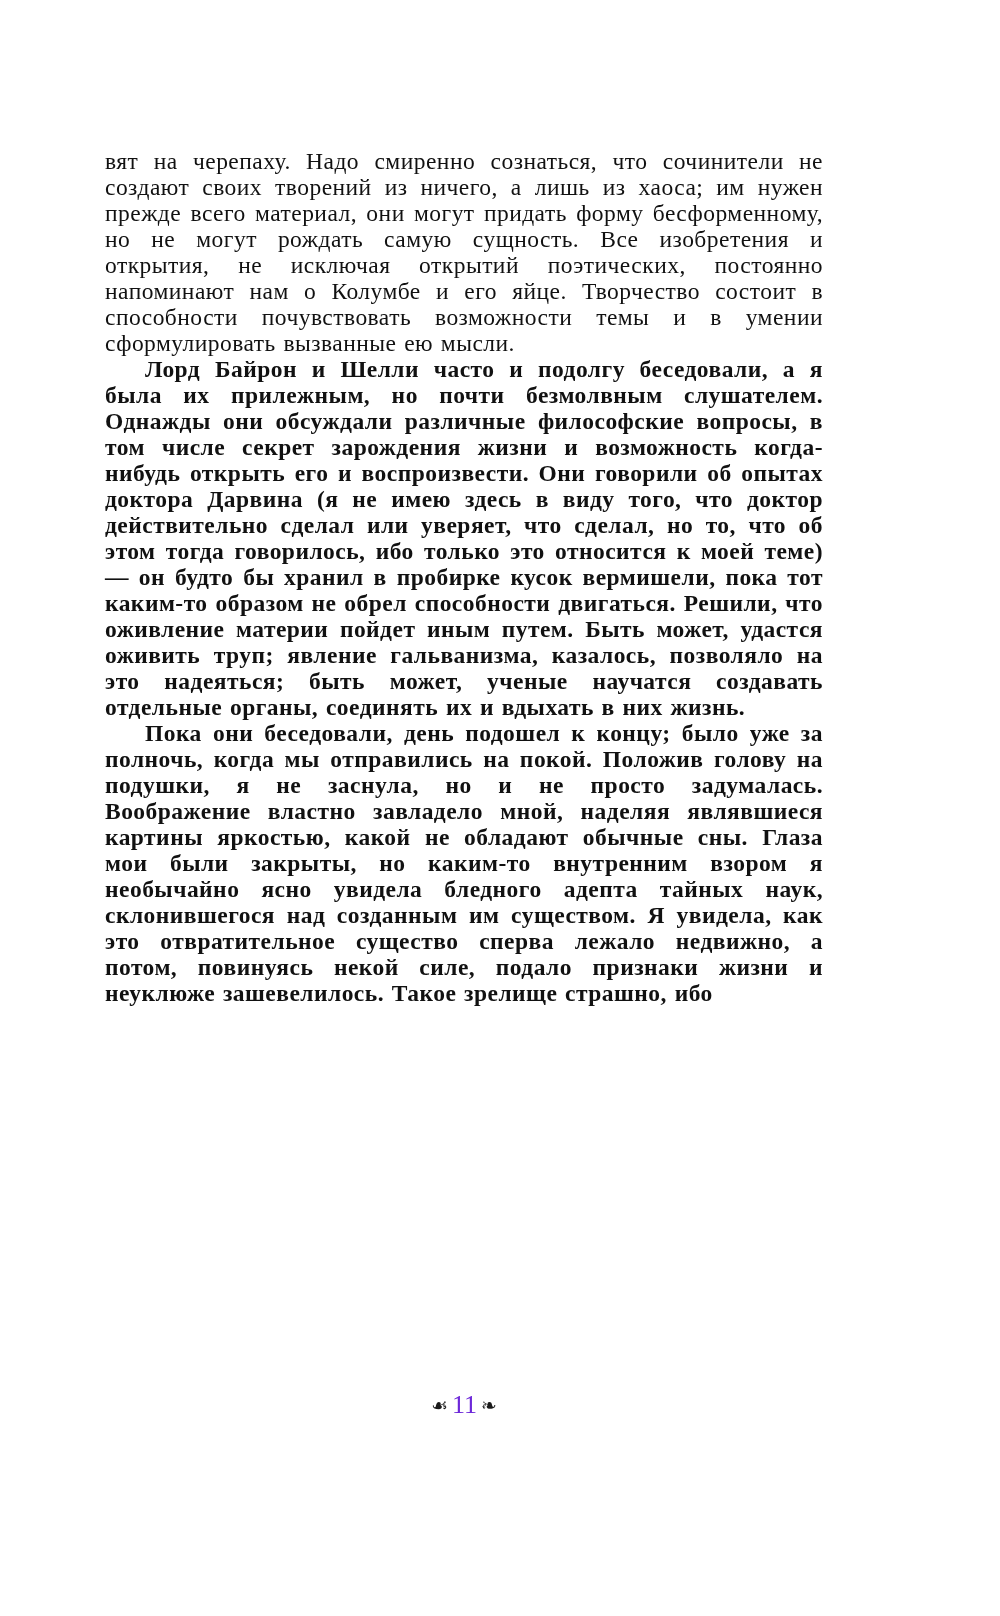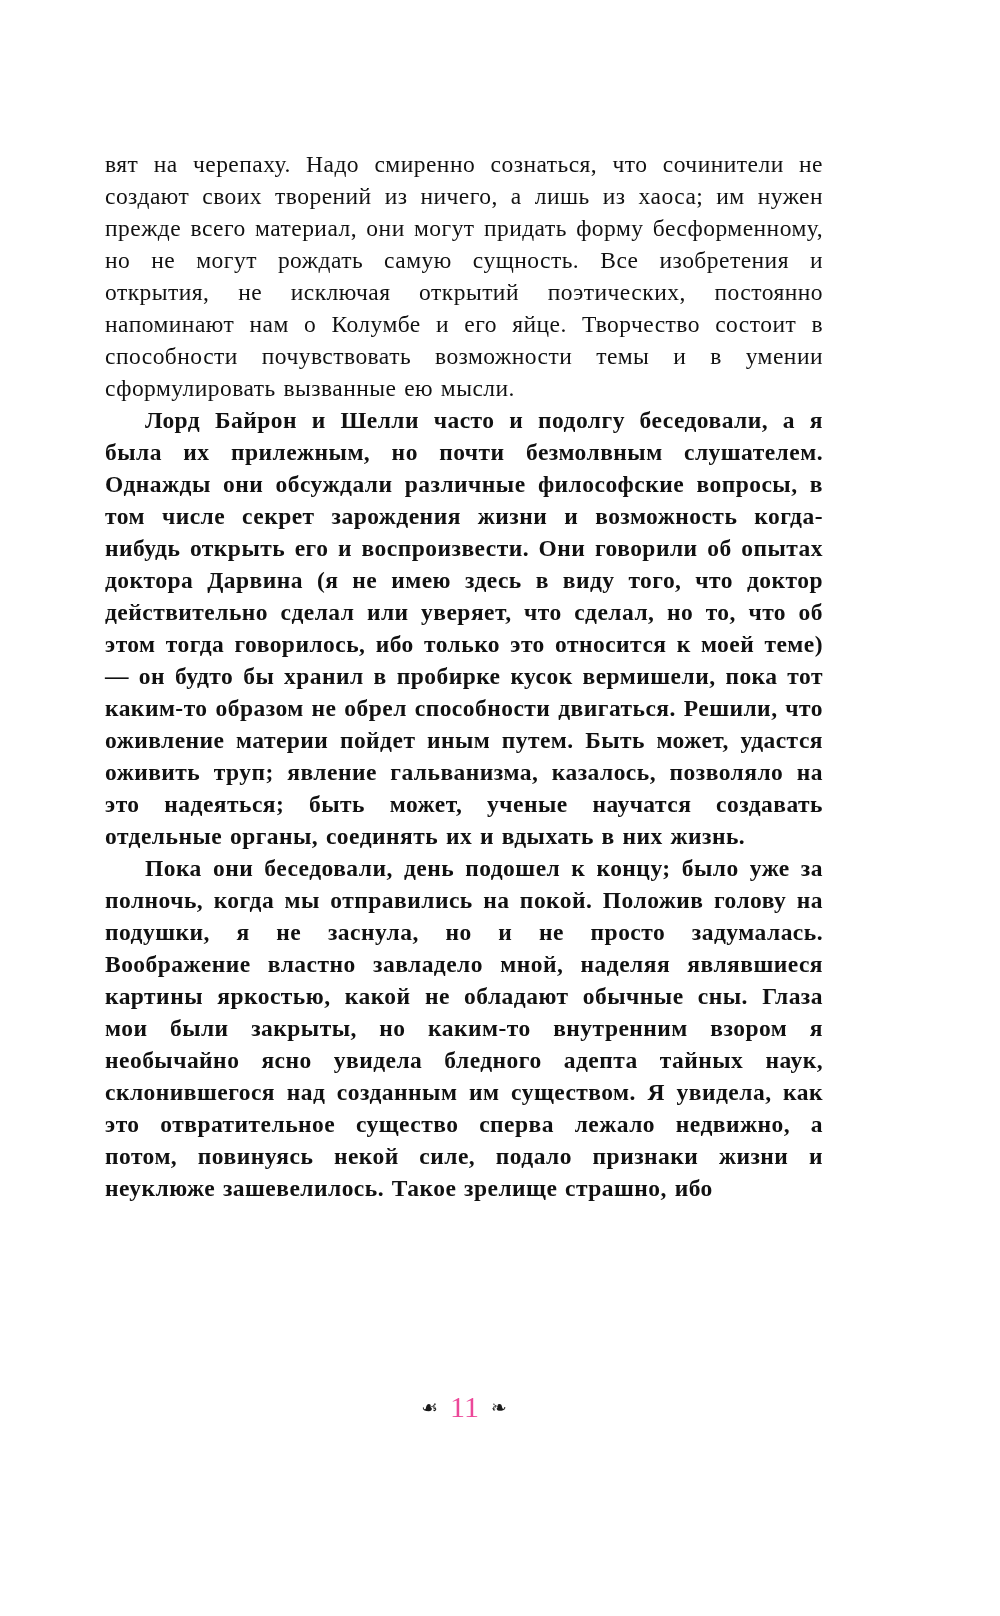--- a/index.html
+++ b/index.html
@@ -17,42 +17,42 @@
   }
   .page {
     position: absolute;
     top: 148px;
     left: 105px;
     width: 718px;
   }
   .page p {
     margin: 0;
     font-size: 23.5px;
-    line-height: 32px;
+    line-height: 26px;
     text-align: justify;
     letter-spacing: 0.02em;
     word-spacing: 0.06em;
   }
   .page p.indent {
     text-indent: 40px;
     font-weight: bold;
   }
   .footer {
     position: absolute;
     top: 1390px;
     left: 105px;
     width: 718px;
     text-align: center;
     white-space: nowrap;
   }
   .footer .page-number {
-    font-size: 30px;
-    color: #ec4899;
+    font-size: 26px;
+    color: #6d28d9;
     display: inline-block;
-    margin: 0 8px;
+    margin: 0 0;
     vertical-align: middle;
     font-family: "Liberation Serif", "DejaVu Serif", serif;
   }
   .footer .ornament {
     font-size: 19px;
     color: #1a1a1a;
     display: inline-block;
     vertical-align: middle;
     font-family: "DejaVu Sans", "DejaVu Serif", serif;
   }

